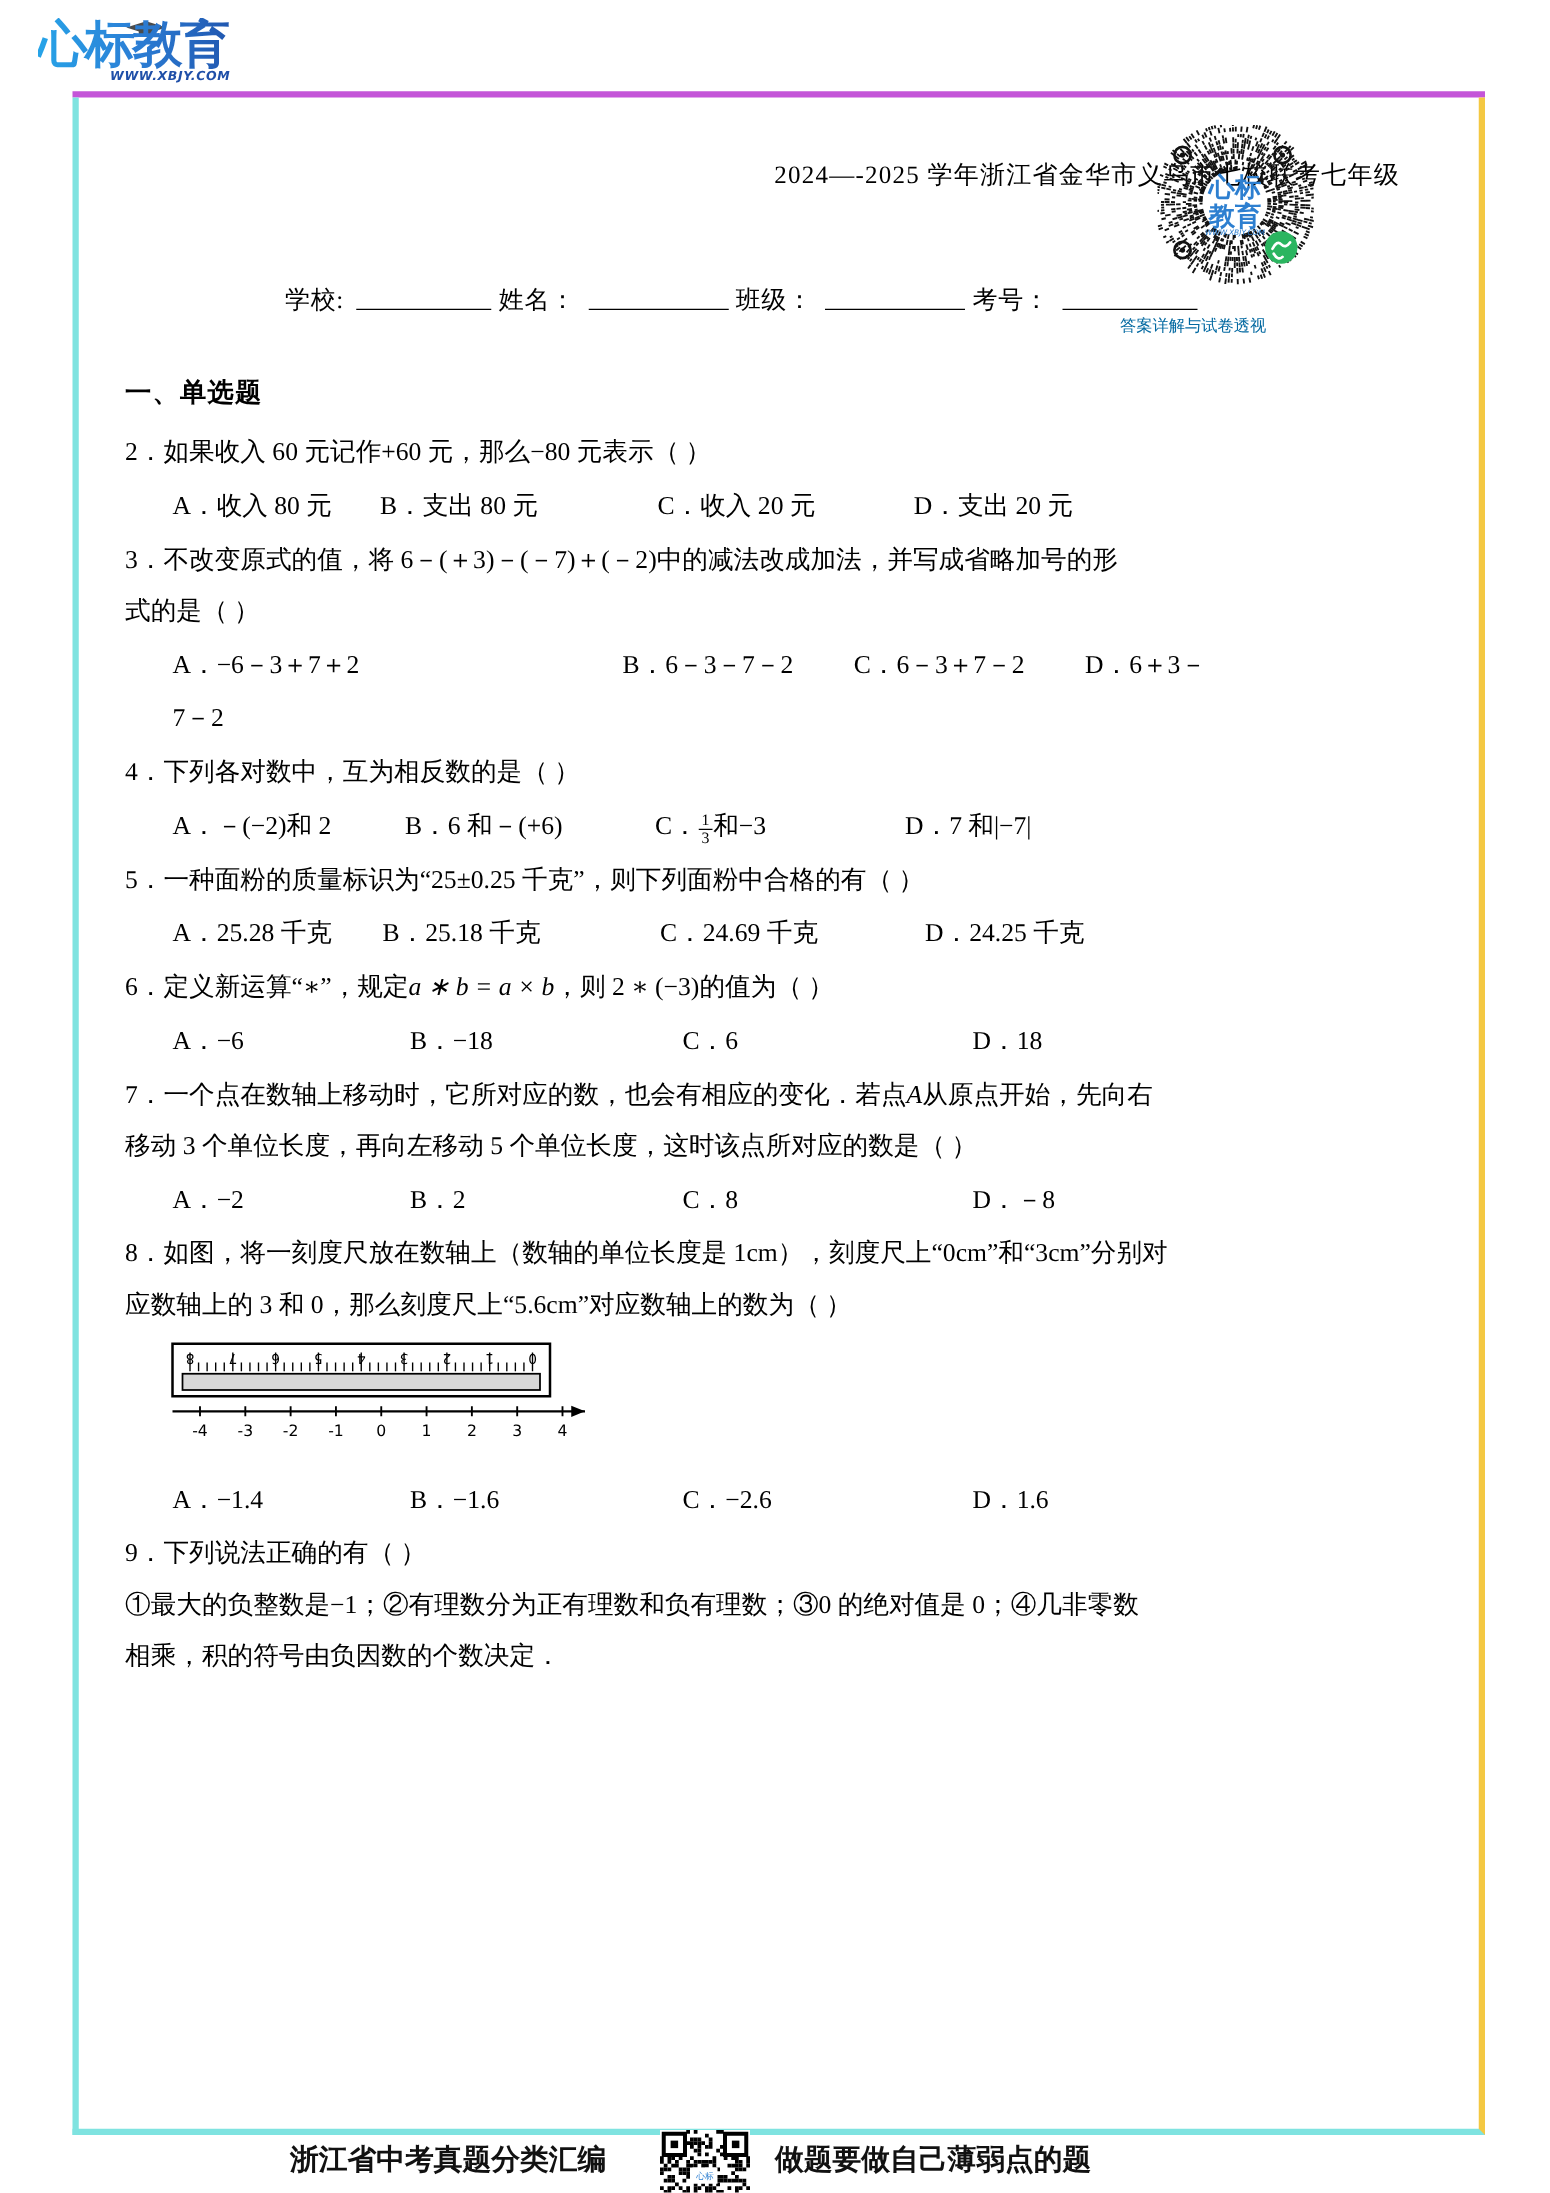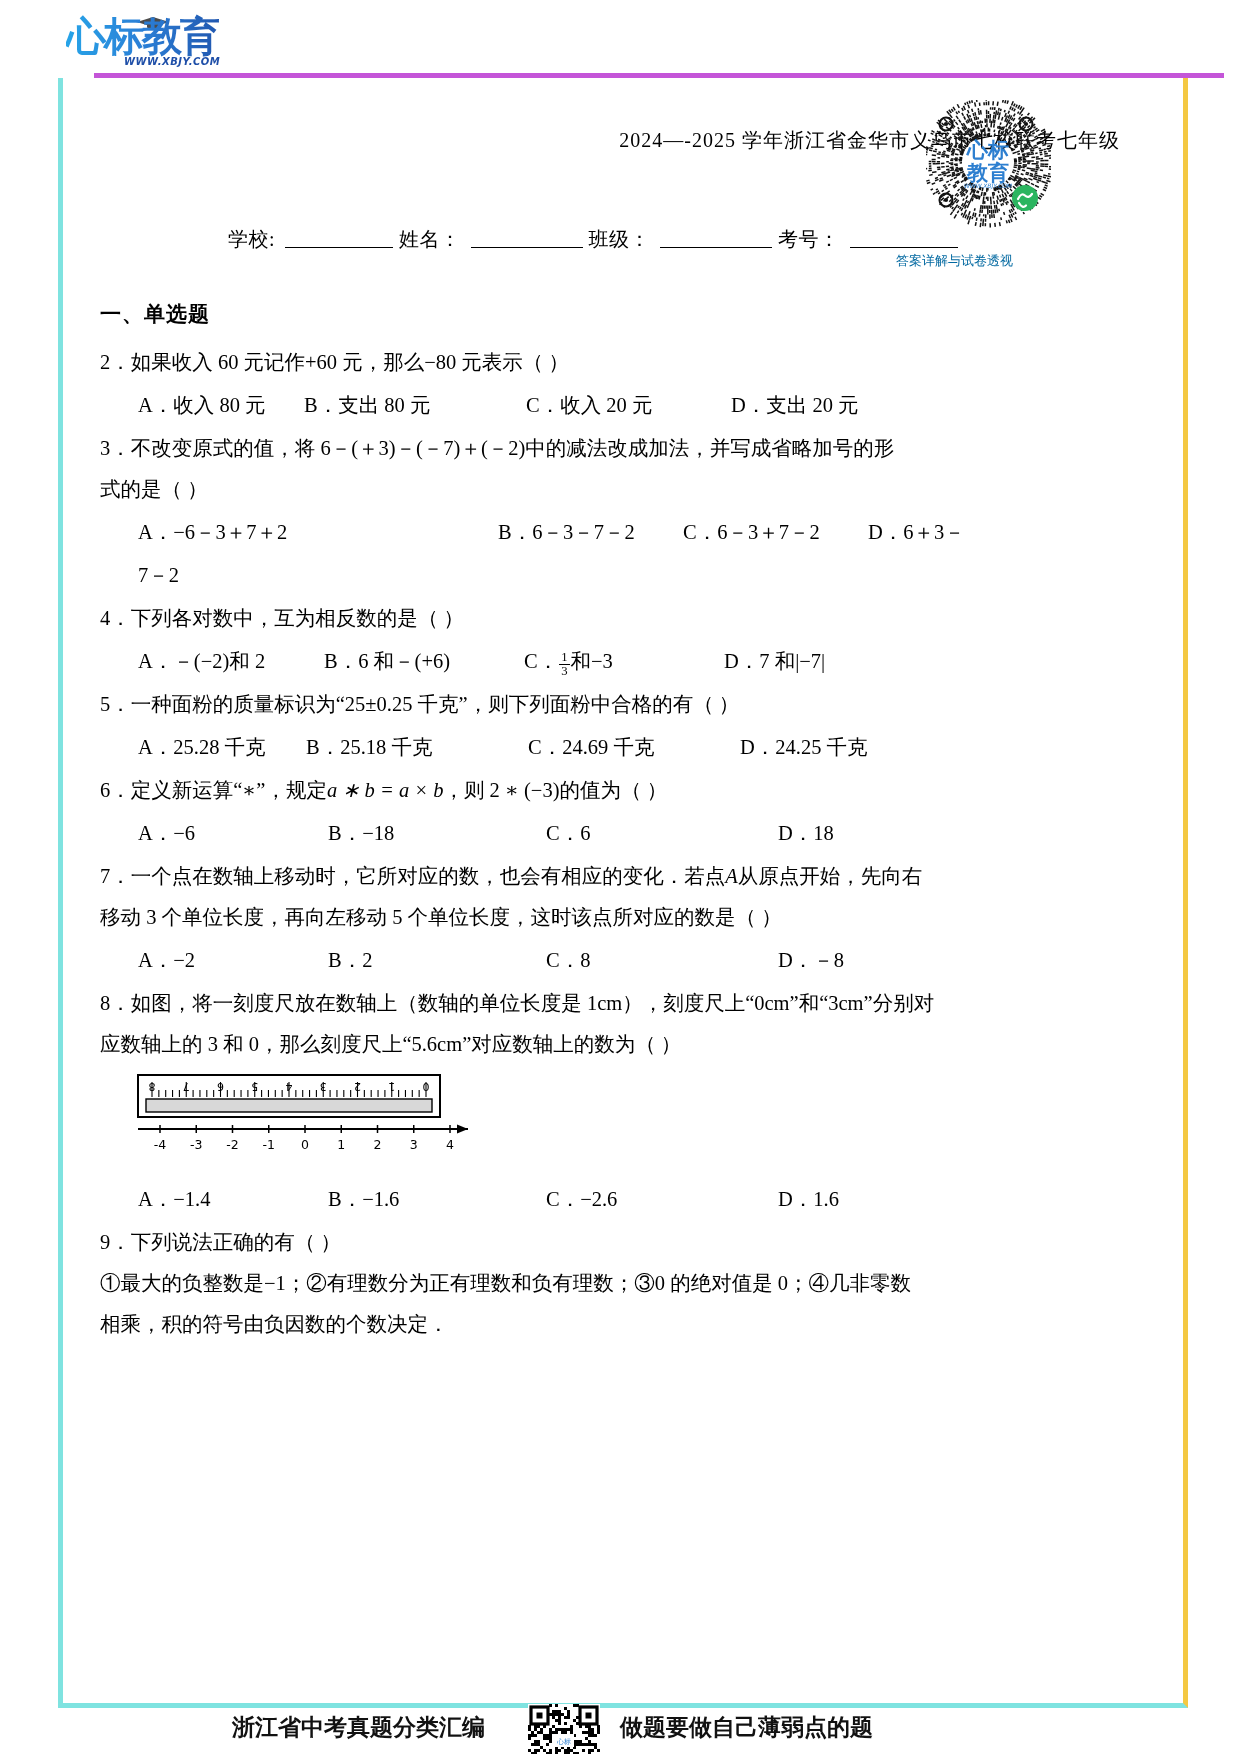--- a/index.html
+++ b/index.html
@@ -8,21 +8,21 @@
     width: 1240px; height: 1754px;
     background: #ffffff;
     font-family: "Liberation Serif", "DejaVu Serif", serif;
     color: #000;
     position: relative;
     overflow: hidden;
   }
 
   
   #top-banner {
-    position:absolute; left:0; top:0; width:1116px; height:80px;margin-left:36px;
+    position:absolute; left:0; top:0; width:1116px; height:80px;
   }
   #brand-logo {
     position:absolute; left:30px; top:14px; width:170px; height:56px;
   }
   #brand-logo .logo-text {
     font-family: "DejaVu Sans", sans-serif;
     font-weight: 900;
     font-size: 40px;
     letter-spacing: -2px;
     line-height: 44px;

